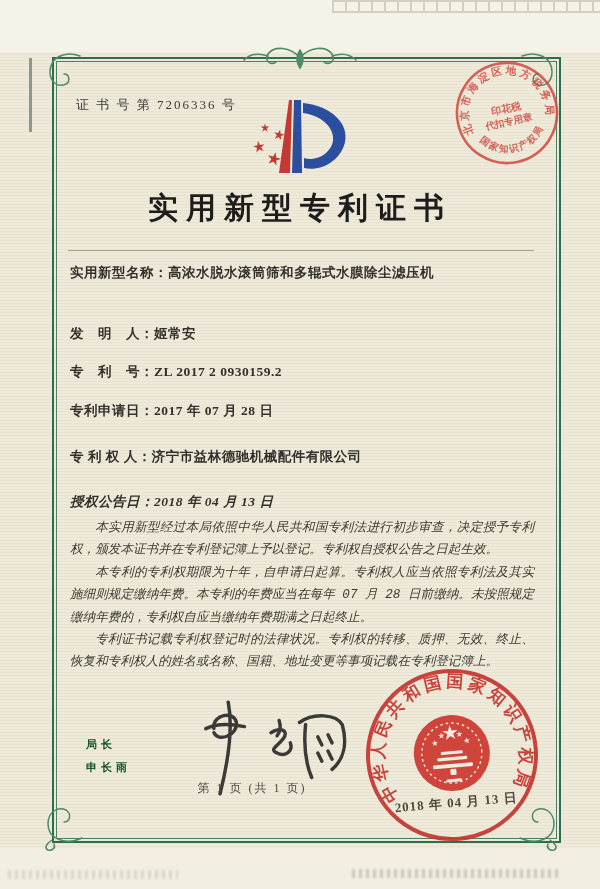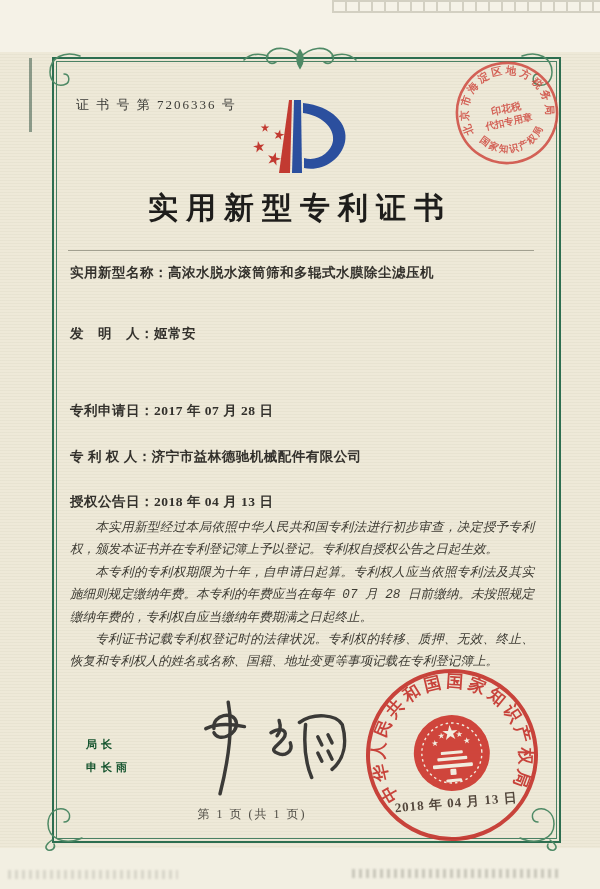--- a/index.html
+++ b/index.html
@@ -59,21 +59,21 @@
     font-style:italic; text-align:justify;font-family:Liberation Mono, monospace;
   }
   .body-text p{margin:0; text-indent:2em;}
   .signer{
     position:absolute; left:86px; top:733px; font-size:11px; font-weight:bold;
     color:#14532d; letter-spacing:4px; line-height:2.1;
     font-family:"Liberation Sans","DejaVu Sans",sans-serif;
   }
   .signature{position:absolute; left:188px; top:694px; width:170px; height:112px;}
   .footer-page{
-    position:absolute; left:0; top:806px; width:504px; text-align:center;
+    position:absolute; left:0; top:780px; width:504px; text-align:center;
     font-size:12px; color:#4c4a42; letter-spacing:2px;
   }
   .seal{position:absolute; left:352px; top:655px; width:200px; height:200px; transform:rotate(-5deg); opacity:.92;}
   .tax-stamp{position:absolute; left:452px; top:58px; width:110px; height:110px; transform:rotate(-12deg); opacity:.85;}
   .logo{position:absolute; left:230px; top:92px; width:140px; height:90px;}
   .bleed{
     position:absolute; height:9px; opacity:.4; filter:blur(1px);
     background:repeating-linear-gradient(90deg, rgba(110,110,100,.8) 0 3px, transparent 3px 7px);
   }
   .bleed.left{left:8px; top:870px; width:170px; opacity:.25;}
@@ -153,27 +153,30 @@
 
   <div class="title">实用新型专利证书</div>
   <div class="title-rule"></div>
 
   <div class="field" style="top:264px;">
     <span class="flabel">实用新型名称：</span><span class="fvalue">高浓水脱水滚筒筛和多辊式水膜除尘滤压机</span>
   </div>
   <div class="field" style="top:325px;">
     <span class="flabel">发　明　人：</span><span class="fvalue">姬常安</span>
   </div>
+  <div class="field" style="top:363px;">
+    <span class="flabel">专　利　号：</span><span class="fvalue">ZL 2017 2 0930159.2</span>
+  </div>
   <div class="field" style="top:402px;">
     <span class="flabel">专利申请日：</span><span class="fvalue">2017 年 07 月 28 日</span>
   </div>
   <div class="field" style="top:448px;">
     <span class="flabel">专 利 权 人：</span><span class="fvalue">济宁市益林德驰机械配件有限公司</span>
   </div>
-  <div class="field" style="top:493px;">
+  <div class="field" style="top:493px;font-style:italic;">
     <span class="flabel">授权公告日：</span><span class="fvalue">2018 年 04 月 13 日</span>
   </div>
 
   <div class="body-text">
     <p>本实用新型经过本局依照中华人民共和国专利法进行初步审查，决定授予专利权，颁发本证书并在专利登记簿上予以登记。专利权自授权公告之日起生效。</p>
     <p>本专利的专利权期限为十年，自申请日起算。专利权人应当依照专利法及其实施细则规定缴纳年费。本专利的年费应当在每年 07 月 28 日前缴纳。未按照规定缴纳年费的，专利权自应当缴纳年费期满之日起终止。</p>
     <p>专利证书记载专利权登记时的法律状况。专利权的转移、质押、无效、终止、恢复和专利权人的姓名或名称、国籍、地址变更等事项记载在专利登记簿上。</p>
   </div>
 
   <div class="signer">

